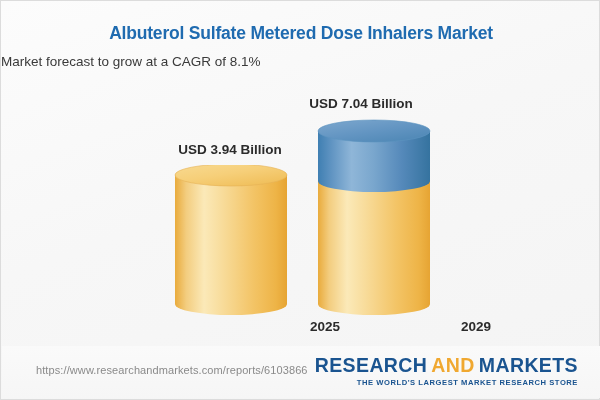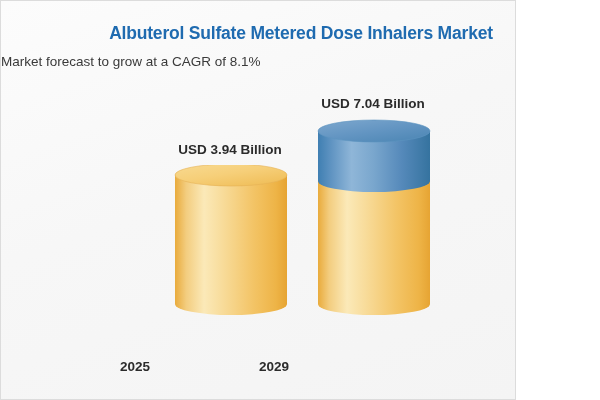--- a/index.html
+++ b/index.html
@@ -2,43 +2,43 @@
 <html><head>
 <meta charset="utf-8">
 <style>
   html,body{margin:0;padding:0;}
   body{
     width:600px;height:400px;overflow:hidden;
     font-family:"Liberation Sans","DejaVu Sans",sans-serif;
     background:#ffffff;
   }
   .card{
-    position:relative;width:516px;height:400px;box-sizing:border-box;
+    position:relative;width:600px;height:400px;box-sizing:border-box;
     border:1px solid #dcdcdc;
     background:linear-gradient(160deg,#fcfcfc 0%,#f7f7f7 45%,#f4f4f4 100%);
   }
   
   .title{
     position:absolute;top:22px;left:0;width:600px;text-align:center;
     font-size:17.5px;font-weight:bold;color:#1f6bb0;letter-spacing:-0.2px;
   }
   .subtitle{
     position:absolute;top:53px;left:0;width:600px;text-align:left;
     font-size:13.5px;font-weight:normal;color:#3a3a3a;
   }
   
   .plot{position:absolute;left:0;top:0;width:600px;height:345px;}
   .bar-group{position:absolute;}
   .value-label{
     position:absolute;width:220px;text-align:center;
     font-size:13.5px;font-weight:bold;color:#2b2b2b;white-space:nowrap;
   }
   .cat-label{
-    position:absolute;width:220px;text-align:left;
-    font-size:13.5px;font-weight:bold;color:#2b2b2b;margin-top:40px;
+    position:absolute;width:220px;text-align:right;
+    font-size:13.5px;font-weight:bold;color:#2b2b2b;
   }
   .cyl{position:absolute;}
   .cyl svg{display:block;}
   
   .footer{
     position:absolute;left:1px;bottom:1px;width:598px;height:52px;
     background:linear-gradient(180deg,#fafafa 0%,#f6f6f6 100%);
   }
   .url{
     position:absolute;left:34px;top:18px;
@@ -95,21 +95,21 @@
 
           <ellipse cx="59" cy="10" rx="56" ry="11" fill="url(#ytop2)" stroke="#e6b155" stroke-width="0.6"></ellipse>
         </svg>
       </div>
 
       <div class="cat-label" style="left:119px;top:318px;">2025</div>
     </div>
 
     <div class="bar-group">
 
-      <div class="value-label" style="left:262px;top:95px;">USD 7.04 Billion</div>
+      <div class="value-label" style="left:250px;top:95px;">USD 7.04 Billion</div>
 
       <div class="cyl" style="left:314px;top:118px;">
         <svg width="118" height="196" viewBox="0 0 118 196">
           <defs>
             <linearGradient id="bbody" x1="0" y1="0" x2="1" y2="0">
               <stop offset="0%" stop-color="#3f7fb2"></stop>
               <stop offset="12%" stop-color="#6094c2"></stop>
               <stop offset="30%" stop-color="#8fb6d8"></stop>
               <stop offset="50%" stop-color="#79a6cd"></stop>
               <stop offset="75%" stop-color="#5589ba"></stop>
@@ -132,19 +132,27 @@
           </defs>
 
           <path d="M3,62 L3,185 A56,11 0 0 0 115,185 L115,62 Z" fill="url(#ybody2)"></path>
 
           <path d="M3,12 L3,62 A56,11 0 0 0 115,62 L115,12 Z" fill="url(#bbody)"></path>
 
           <ellipse cx="59" cy="12" rx="56" ry="11" fill="url(#btop)" stroke="#5d93bf" stroke-width="0.6"></ellipse>
         </svg>
       </div>
 
-      <div class="cat-label" style="left:258px;top:318px;">2029</div>
+      <div class="cat-label" style="left:270px;top:318px;">2029</div>
     </div>
 
   </div>
 
+  <div class="footer">
+    <div class="url">https://www.researchandmarkets.com/reports/6103866</div>
+
+    <div class="logo">
+      <div class="logo-main"><span>RESEARCH</span><span class="logo-and" style="margin:0 4px;">AND</span><span>MARKETS</span></div>
+      <div class="logo-tag">THE WORLD'S LARGEST MARKET RESEARCH STORE</div>
+    </div>
+  </div>
 
 </div>
 
 </body></html>

